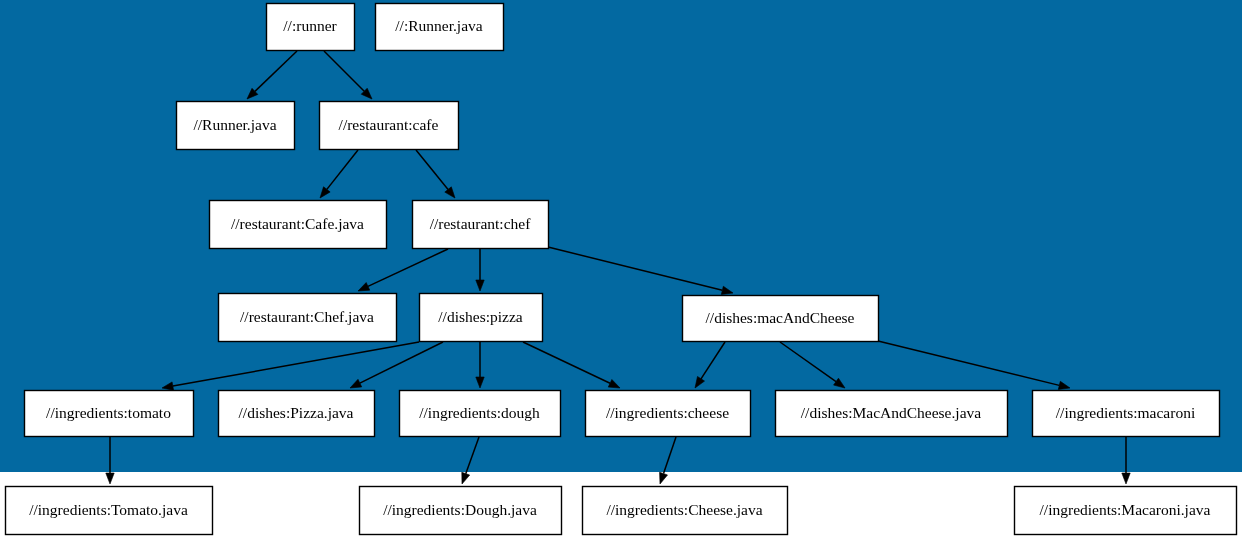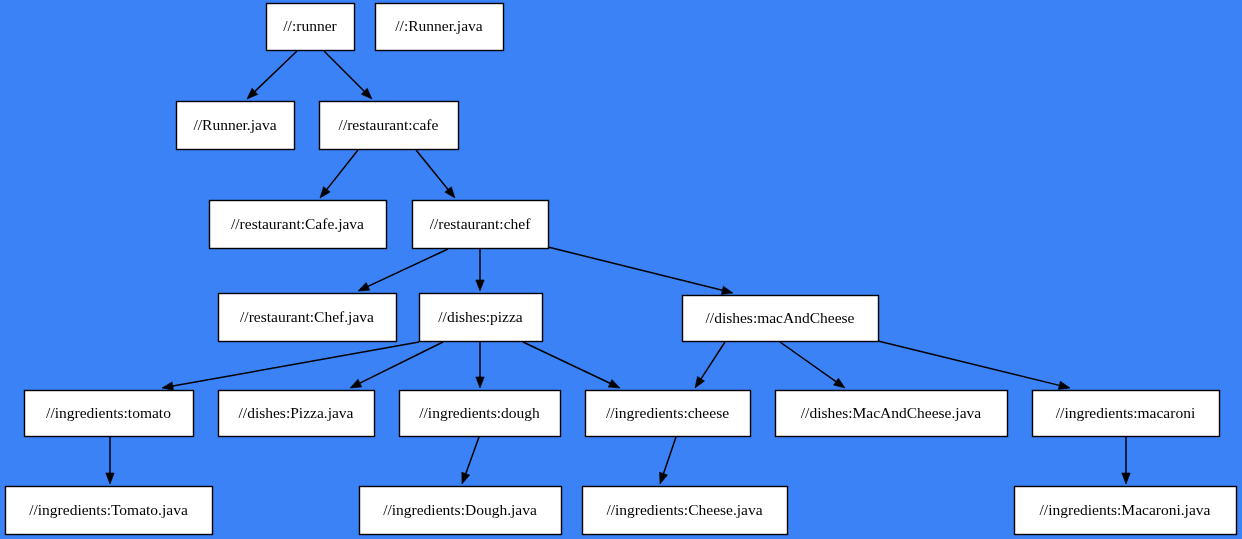--- a/index.html
+++ b/index.html
@@ -9,22 +9,22 @@
   }
   body {
     width: 1242px;
     height: 539px;
     overflow: hidden;
     font-family: "Liberation Serif", "DejaVu Serif", serif;
   }
   #graph-root {
     position: relative;
     width: 1242px;
-    height: 539px;
-    background: #3b82f6;
+    height: 472px;
+    background: #0369a1;
   }
   svg#graph-svg {
     display: block;
     width: 1242px;
     height: 539px;
   }
   .node-box {
     fill: #ffffff;
     stroke: #000000;
     stroke-width: 1.4;

